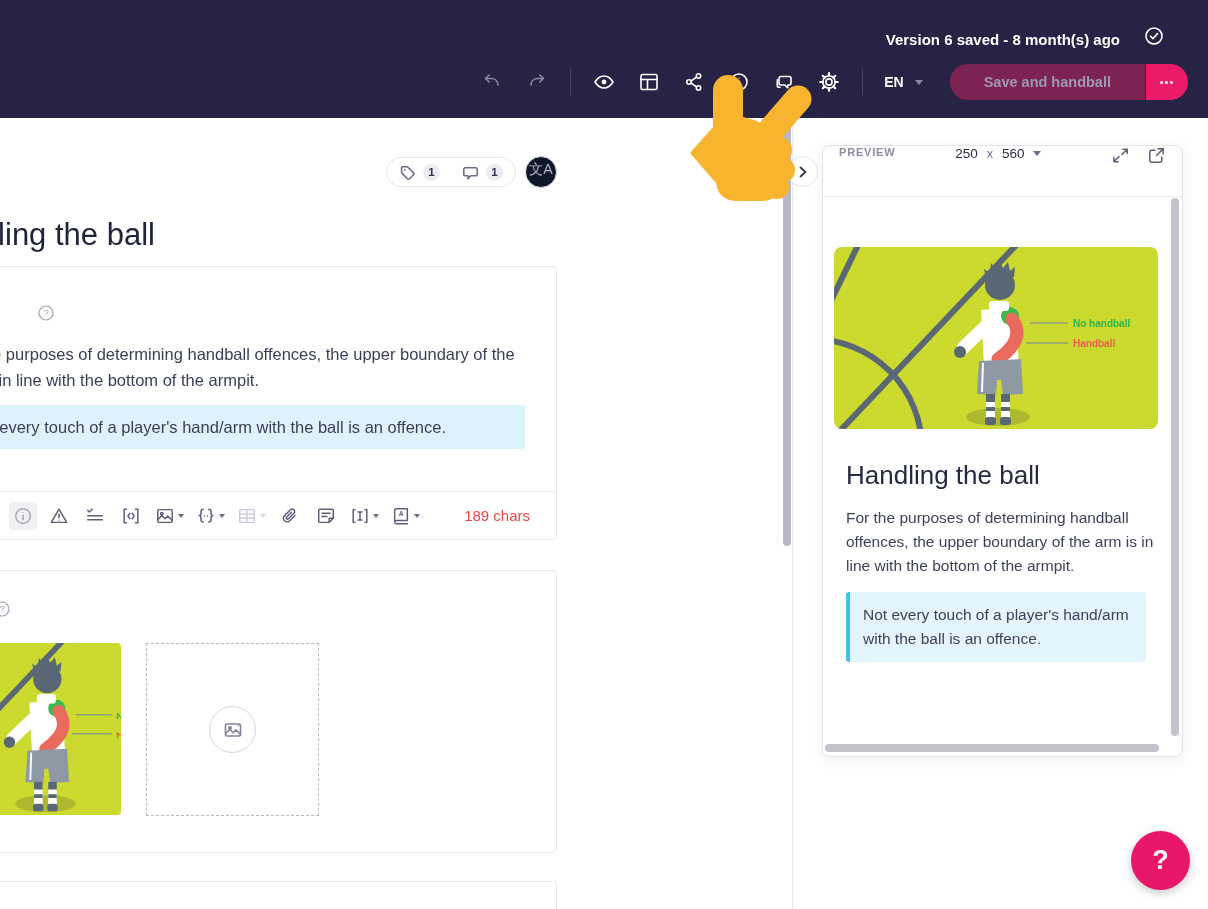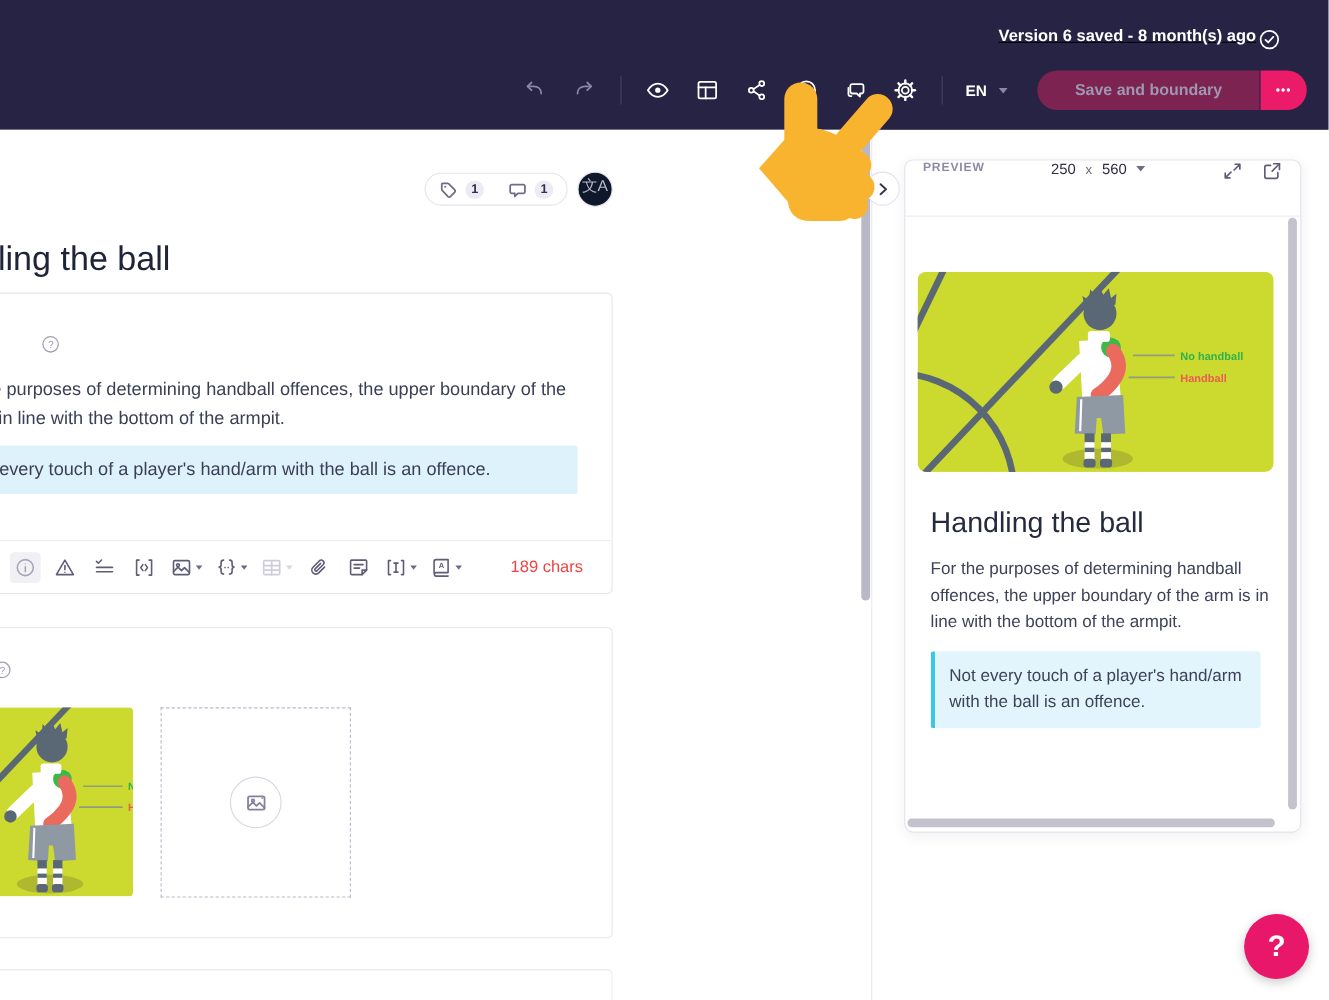--- a/index.html
+++ b/index.html
@@ -2,21 +2,21 @@
 <html><head>
 <meta charset="utf-8">
 <style>
   * { margin:0; padding:0; box-sizing:border-box; }
   html,body { width:1208px; height:909px; overflow:hidden; background:#fff;
     font-family:"Liberation Sans", sans-serif; }
   .stage { position:relative; width:1208px; height:909px; background:#fff; overflow:hidden; }
 
   
   .topbar { position:absolute; left:0; top:0; width:1208px; height:118px; background:#272345; }
-  .statusrow { position:absolute; top:24px; right:42px; display:flex; align-items:flex-start; gap:0;text-decoration:underline; }
+  .statusrow { position:absolute; top:24px; right:42px; display:flex; align-items:flex-end; gap:22px; }
   .statusrow .txt { color:#fff; font-size:15px; font-weight:700; }
   .tb-tools { position:absolute; top:63px; right:20px; height:38px; display:flex; align-items:center; gap:21px; }
   .tbicon { width:24px; height:24px; display:flex; align-items:center; justify-content:center; cursor:pointer; }
   .tbicon svg { width:22px; height:22px; }
   .ic-white { color:#ffffff; } .ic-gray { color:#8b88a3; }
   .vsep { width:1px; height:26px; background:#474364; }
   .lang { display:flex; align-items:center; gap:11px; cursor:pointer; }
   .lang .code { color:#fff; font-size:14px; font-weight:700; }
   .caret { width:0; height:0; border:4px solid transparent; border-top:5px solid #8b88a3; margin-top:4px; }
   .caret.mid { border-top-color:#6d6a85; }
@@ -217,21 +217,21 @@
               <line x1="15.4" y1="6.6" x2="17.2" y2="4.8"></line>
             </g>
           </svg>
       </span>
       <span class="vsep"></span>
       <span class="lang">
         <span class="code">EN</span>
         <span class="caret"></span>
       </span>
       <span class="savegrp">
-        <button class="btn-save">Save and boundary</button>
+        <button class="btn-save">Save and handball</button>
         <button class="btn-more">•••</button>
       </span>
     </div>
   </header>
 
   <section class="doc-col">
     <div class="doc-shift">
 
       <div class="metarow">
         <span class="pill">

